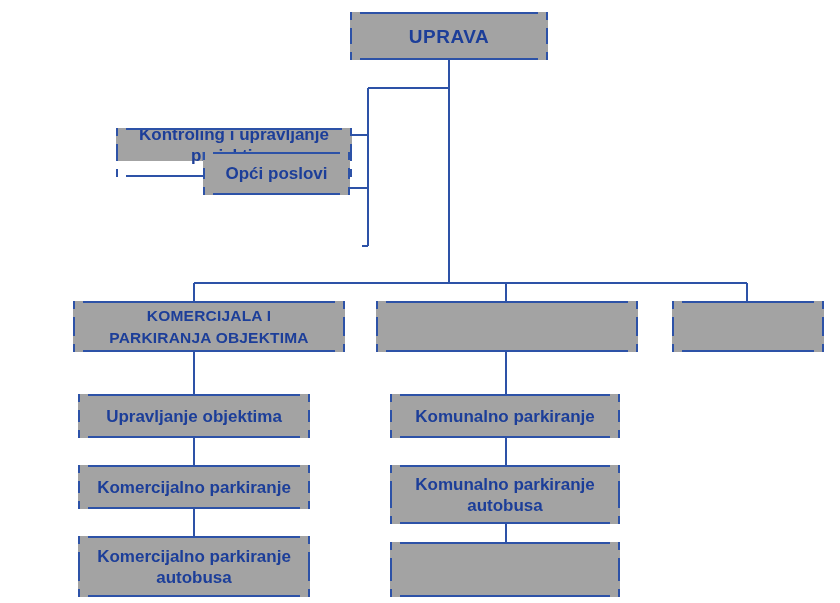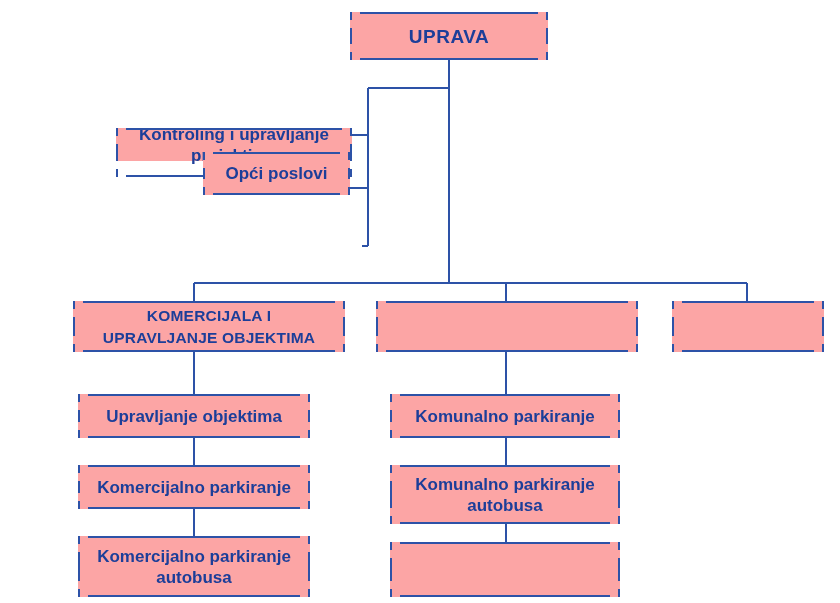--- a/index.html
+++ b/index.html
@@ -12,21 +12,21 @@
   }
   .connectors{
     position:absolute;left:0;top:0;z-index:0;
   }
   .connectors path{
     fill:none;stroke:#2d52a7;stroke-width:2;
   }
   .box{
     position:absolute;z-index:1;
     display:flex;align-items:center;justify-content:center;
-    background:#fca5a5;
+    background:#a3a3a3;
     color:#1c3e99;
     font-weight:bold;
     text-align:center;
     white-space:pre-line;
     box-sizing:border-box;
   }
   .box .lbl{display:block;width:100%;padding:0 6px;}
   .border-svg{position:absolute;left:0;top:0;pointer-events:none;}
   .body-text{font-size:17px;line-height:21px;}
   .caps{font-size:15.5px;line-height:22px;letter-spacing:.2px;}
@@ -88,21 +88,21 @@
         <path d="M1 0 V8 M1 16 V27 M1 35 V43 M146 0 V8 M146 16 V27 M146 35 V43 M10 1 H137 M10 42 H137" fill="none" stroke="#2d52a7" stroke-width="2"></path>
       </svg>
     <span class="lbl">Opći poslovi</span>
   </div>
 
 
   <div class="box caps b-div1"><svg width="272" height="51" viewBox="0 0 272 51" class="border-svg">
         <path d="M1 0 V8 M1 16 V35 M1 43 V51 M271 0 V8 M271 16 V35 M271 43 V51 M10 1 H262 M10 50 H262" fill="none" stroke="#2d52a7" stroke-width="2"></path>
       </svg>
     <span class="lbl">KOMERCIJALA I
-UPRAVLJANJE OBJEKTIMA</span>
+PARKIRANJA OBJEKTIMA</span>
   </div>
 
   <div class="box caps b-div2"><svg width="262" height="51" viewBox="0 0 262 51" class="border-svg">
         <path d="M1 0 V8 M1 16 V35 M1 43 V51 M261 0 V8 M261 16 V35 M261 43 V51 M10 1 H252 M10 50 H252" fill="none" stroke="#2d52a7" stroke-width="2"></path>
       </svg>
   </div>
 
   <div class="box caps b-div3"><svg width="152" height="51" viewBox="0 0 152 51" class="border-svg">
         <path d="M1 0 V8 M1 16 V35 M1 43 V51 M151 0 V8 M151 16 V35 M151 43 V51 M10 1 H142 M10 50 H142" fill="none" stroke="#2d52a7" stroke-width="2"></path>
       </svg>

